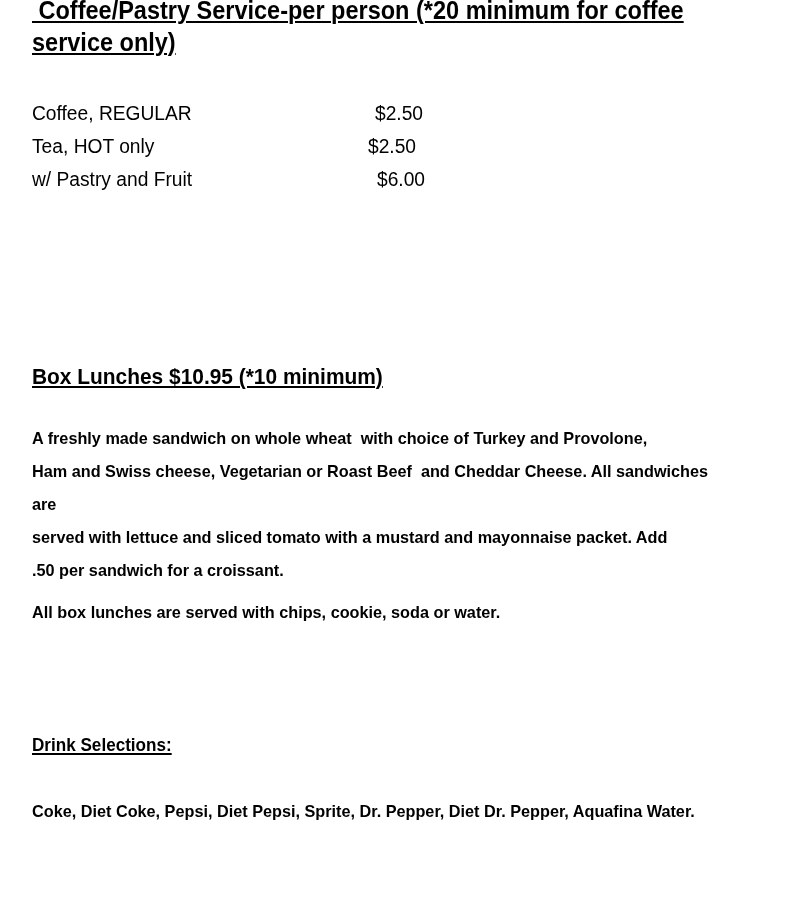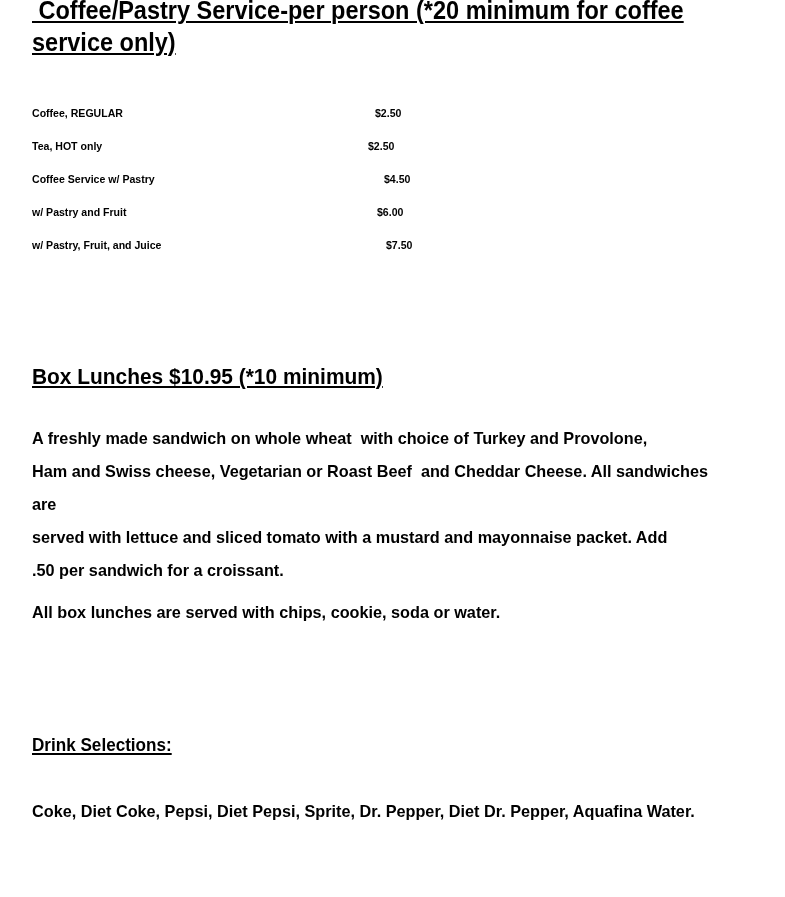--- a/index.html
+++ b/index.html
@@ -52,23 +52,23 @@
   
   .price-table {
     position: absolute;
     left: 32px;
     top: 100px;
     width: 420px;
   }
   .price-row {
     position: relative;
     height: 33px;
-    font-size: 11px;
-    line-height: 26px;
-    font-weight: bold;
+    font-size: 20px;
+    line-height: 26px;
+    font-weight: normal;
   }
   .price-name {
     position: absolute;
     left: 0;
     top: 0;
     white-space: pre;
     transform: scaleX(0.96);
     transform-origin: left center;
   }
   .price-value {
@@ -169,30 +169,22 @@
   <div class="price-table">
     <div class="price-row">
       <span class="price-name">Coffee, REGULAR</span>
       <span class="price-value" style="left: 343px;">$2.50</span>
     </div>
     <div class="price-row">
       <span class="price-name">Tea, HOT only</span>
       <span class="price-value" style="left: 336px;">$2.50</span>
     </div>
     <div class="price-row">
-      <span class="price-name">Coffee Service w/ Pastry</span>
-      <span class="price-value" style="left: 352px;">$4.50</span>
-    </div>
-    <div class="price-row">
       <span class="price-name">w/ Pastry and Fruit</span>
       <span class="price-value" style="left: 345px;">$6.00</span>
-    </div>
-    <div class="price-row">
-      <span class="price-name">w/ Pastry, Fruit, and Juice</span>
-      <span class="price-value" style="left: 354px;">$7.50</span>
     </div>
   </div>
 
   <div class="heading-box"><span class="u">Box Lunches $10.95 (*10 minimum)</span></div>
 
   <div class="para">
     <span class="para-line">A freshly made sandwich on whole wheat  with choice of Turkey and Provolone,</span>
     <span class="para-line">Ham and Swiss cheese, Vegetarian or Roast Beef  and Cheddar Cheese. All sandwiches</span>
     <span class="para-line">are</span>
     <span class="para-line">served with lettuce and sliced tomato with a mustard and mayonnaise packet. Add</span>

